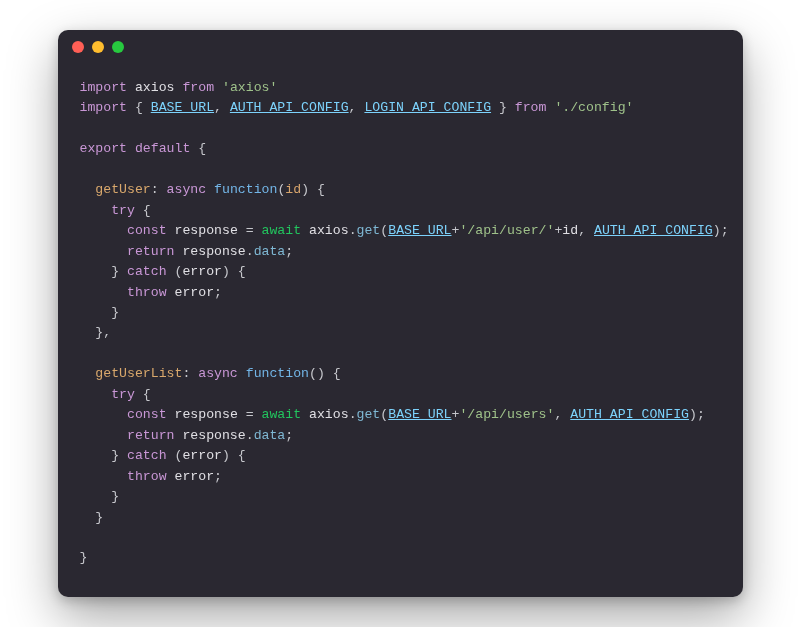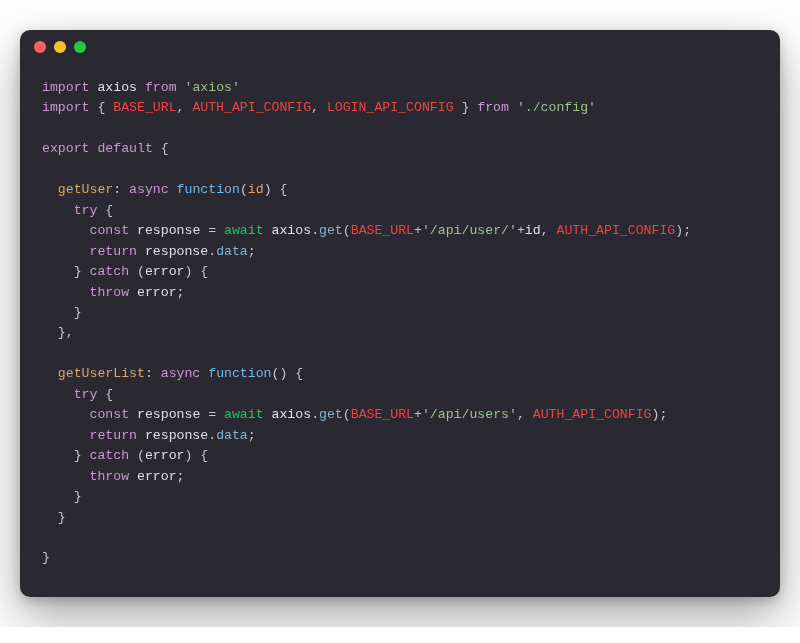--- a/index.html
+++ b/index.html
@@ -5,21 +5,21 @@
     * { margin: 0; padding: 0; box-sizing: border-box; }
     body {
       background: #ffffff;
       display: flex;
       justify-content: center;
       align-items: flex-start;
       padding: 30px 20px;
       font-family: "SF Mono", "Monaco", "Menlo", "Consolas", "Courier New", monospace;
     }
     .window {
-      width: 760px;
+      width: 685px;
       background: #2a2831;
       border-radius: 10px;
       box-shadow: 0 20px 50px rgba(0,0,0,0.35), 0 4px 12px rgba(0,0,0,0.2);
       overflow: hidden;
     }
     .titlebar {
       height: 34px;
       display: flex;
       align-items: center;
       padding: 0 14px;
@@ -42,21 +42,21 @@
       overflow-x: auto;
     }
     .kw   { color: #c997d6; }   
     .kw2  { color: #22c55e; }   
     .fncolor { color: #73b6e8; margin-top: 32px; } 
     .id   { color: #e0dfe4; }   
     .prop { color: #7fb8d4; margin-top: 47px; }   
     .str  { color: #9fc28a; }
     .param { color: #d6a36b; }
     .method { color: #d9a86c; margin-top: 16px; } 
-    .upper { color: #ef4444; }
+    .upper { color: #7dd3fc; text-decoration: underline; }
   </style>
 </head>
 <body>
 
 <div class="window">
   <div class="titlebar">
     <div class="dot red"></div>
     <div class="dot yellow"></div>
     <div class="dot green"></div>
   </div>

